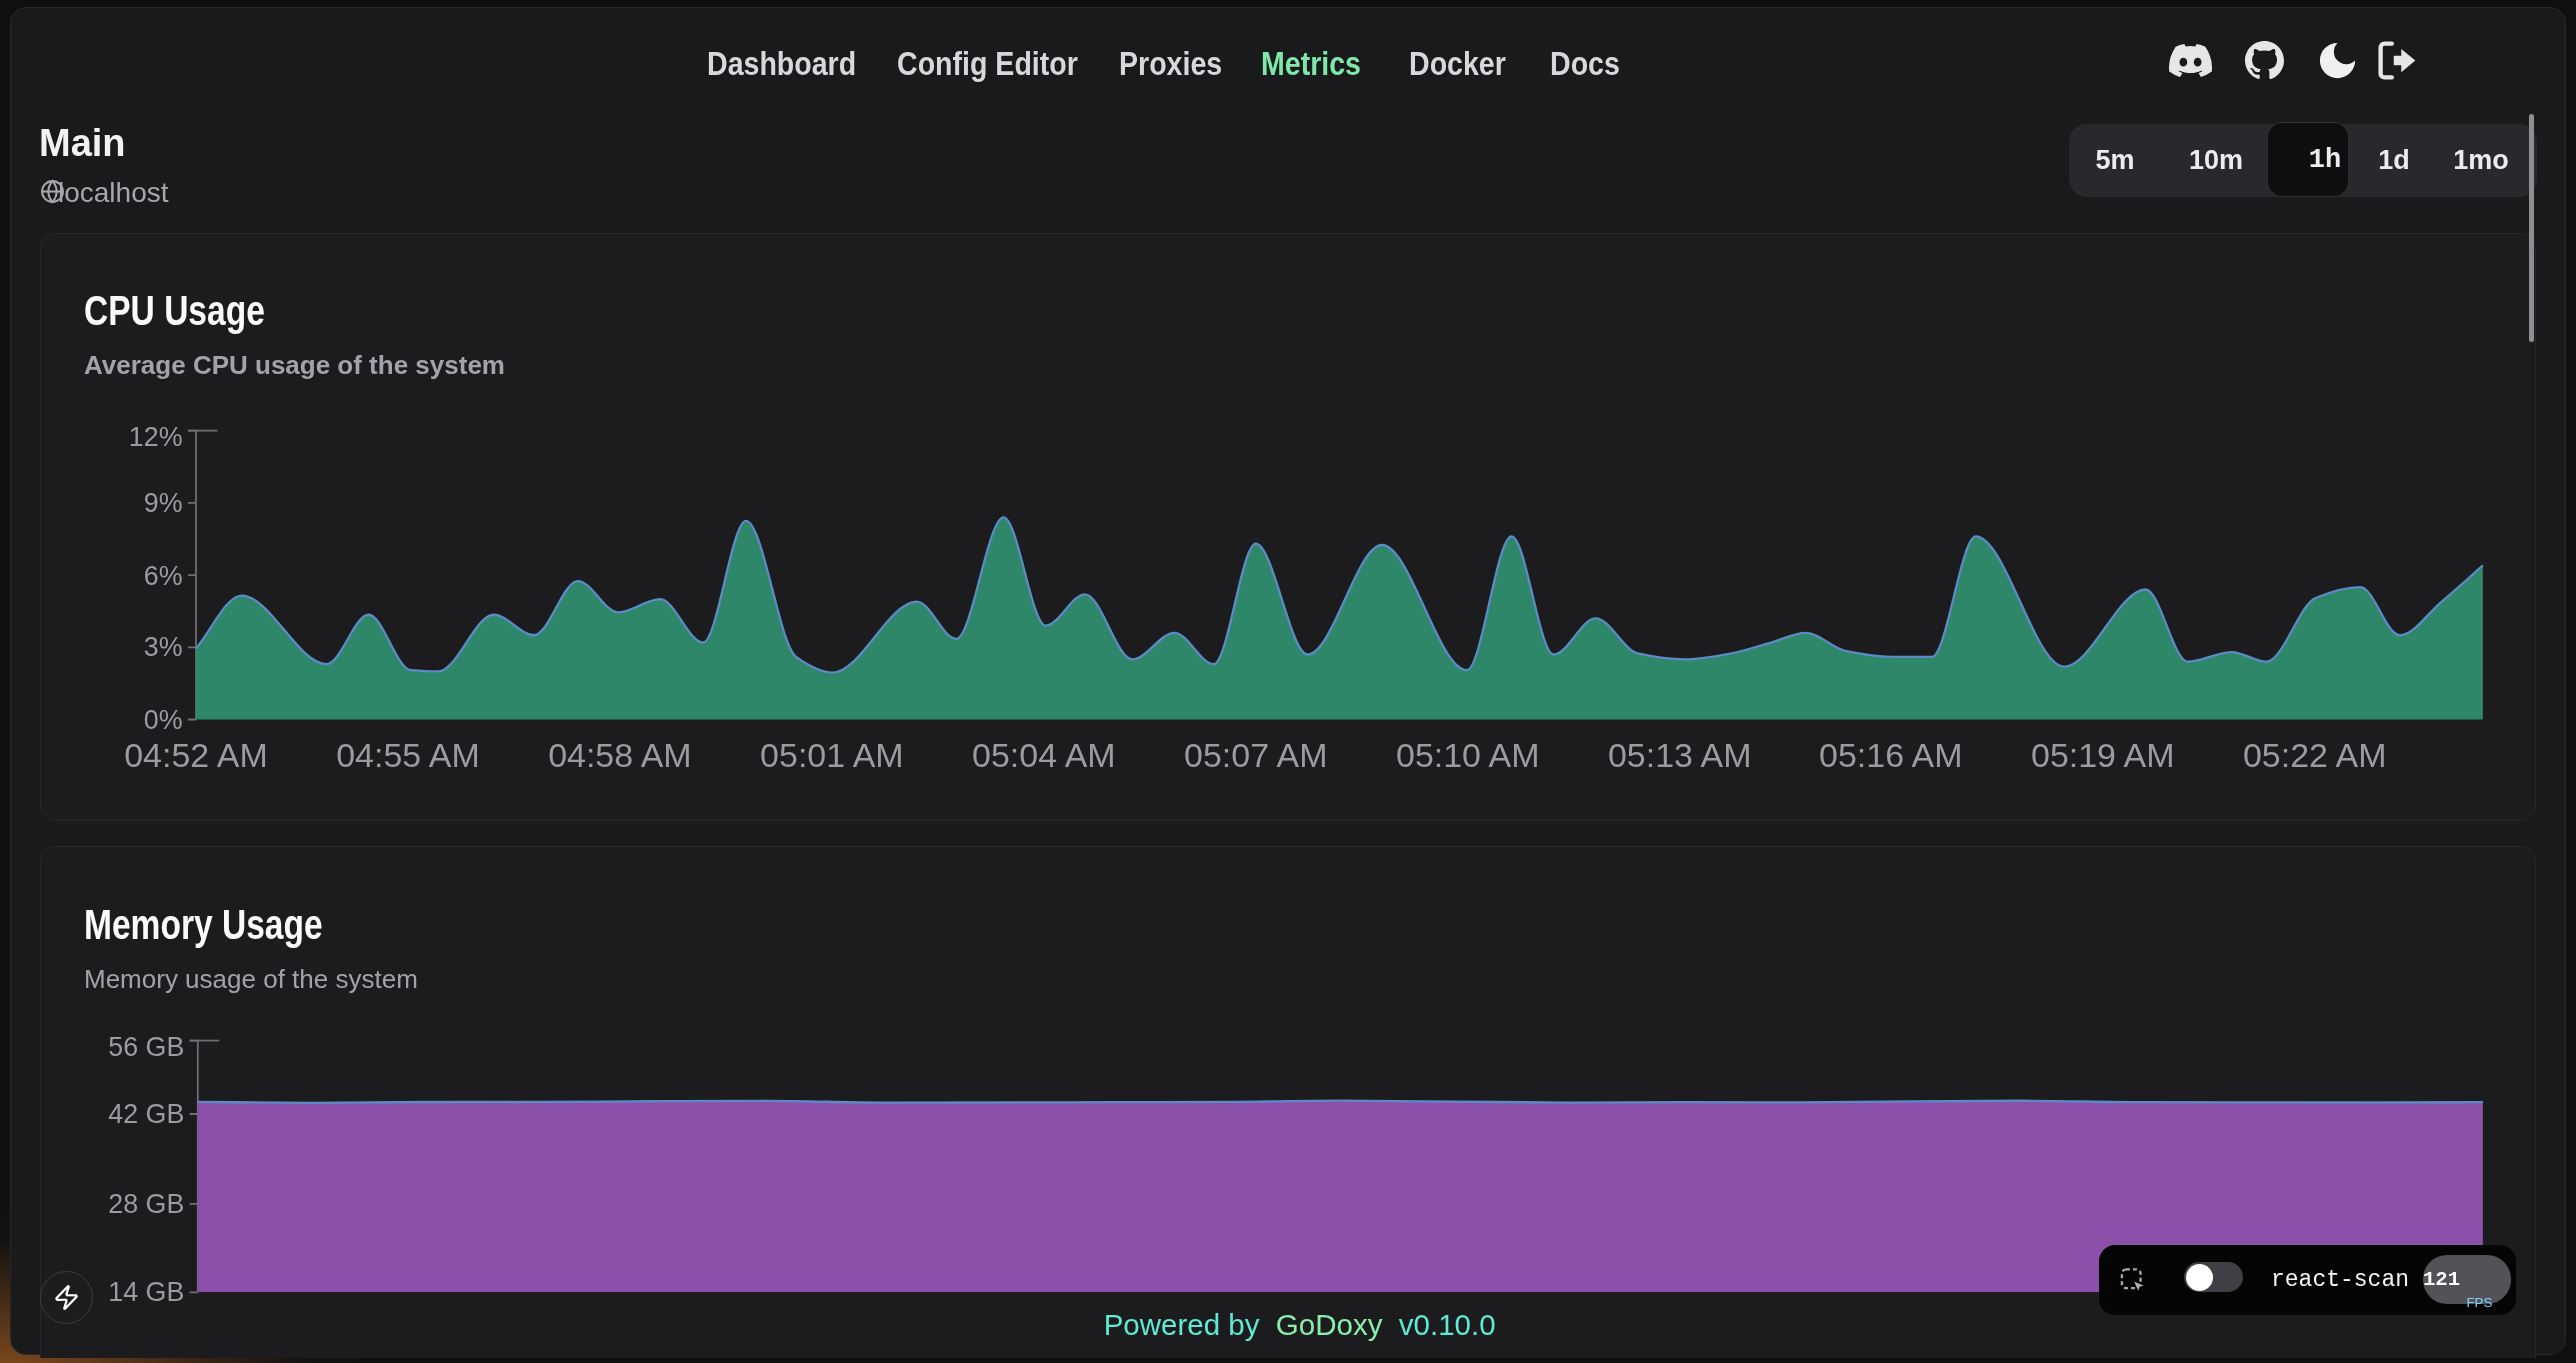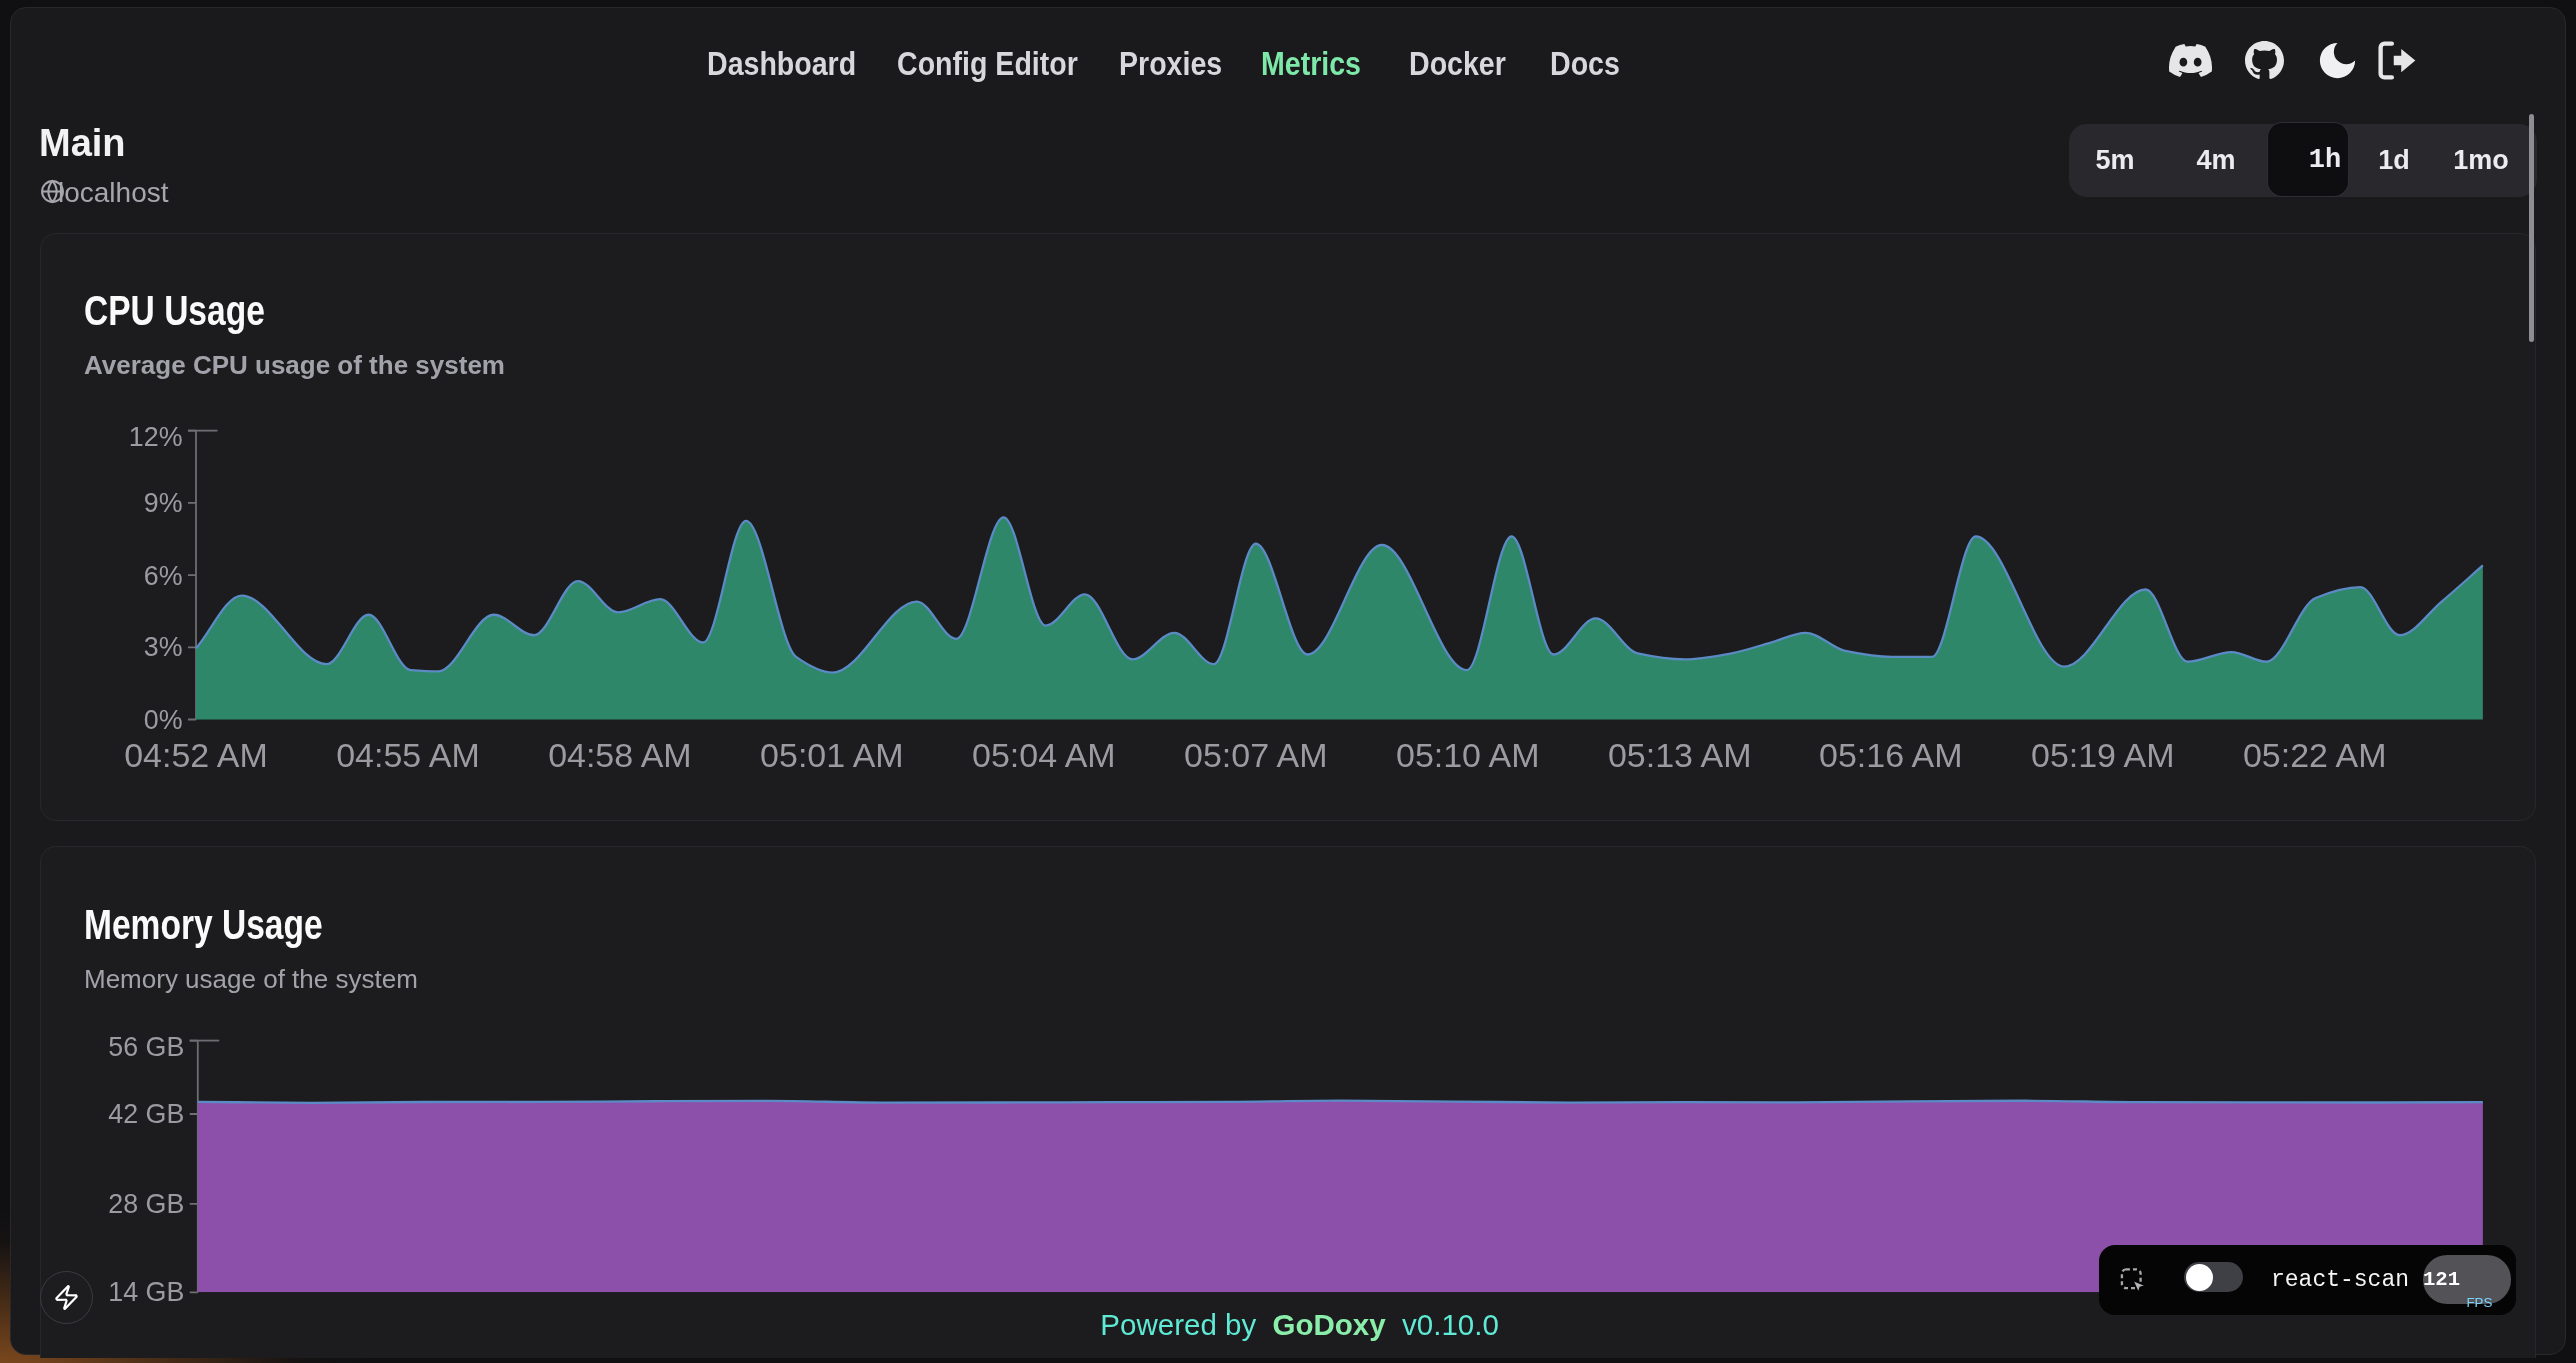--- a/index.html
+++ b/index.html
@@ -36,21 +36,21 @@
   border:1.8px solid #28282c; border-radius:16px; }
 #card1 { top:233px; height:588px; }
 #card2 { top:846px; height:512px; border-bottom:none; border-bottom-left-radius:0; border-bottom-right-radius:0;}
 .ctitle { position:absolute; z-index:2; font-size:43px; font-weight:600; color:#fafafa; line-height:43px; transform:scaleX(0.78); transform-origin:0 0; white-space:nowrap;}
 .csub   { position:absolute; z-index:2; font-size:26px; color:#a2a2aa; line-height:26px;}
 .ctitle,.csub { left:84px; }
 svg text { font-family:"Liberation Sans", sans-serif; }
 
 #footer { position:absolute; left:11.6px; top:1308px; width:2576px; text-align:center;
   font-size:29.5px; color:#5eead4; z-index:3;}
-#footer b { color:#8bedaa; font-weight:700;text-align:right; }
+#footer b { color:#8bedaa; font-weight:400;text-align:right; }
 
 #zap { position:absolute; left:40px; top:1271px; width:53px; height:53px; border-radius:50%;
   background:#1d1d20; border:1.8px solid #3c3c41; z-index:4; display:flex; align-items:center; justify-content:center; }
 
 #rs { position:absolute; left:2099px; top:1245px; width:417px; height:70px; background:#050505;
   border-radius:16px; z-index:6; display:flex; align-items:center; }
 #rs .toggle { position:absolute; left:85px; top:17px; width:59px; height:30px; background:#3f3f46; border-radius:15px; }
 #rs .knob { position:absolute; left:1.8px; top:1.8px; width:27px; height:27px; border-radius:50%; background:#fff; }
 #rs .name { position:absolute; left:172px; top:22.4px; font-family:"Liberation Mono", monospace;
   font-size:23px; color:#f5f5f5; }
@@ -95,21 +95,21 @@
 <svg width="25" height="25" viewBox="0 0 24 24" fill="none" stroke="#a6a6ad" stroke-width="2">
       <circle cx="12" cy="12" r="10"></circle>
       <path d="M2 12h20"></path>
       <path d="M12 2a15.3 15.3 0 0 1 4 10 15.3 15.3 0 0 1-4 10 15.3 15.3 0 0 1-4-10 15.3 15.3 0 0 1 4-10z"></path>
     </svg>
 <span>localhost</span>
 </div>
 <div id="seg">
     <div class="selbg"></div>
     <div class="opt" style="left:46px;">5m</div>
-    <div class="opt" style="left:147px;">4m</div>
+    <div class="opt" style="left:147px;">10m</div>
     <div class="opt" style="left:256px;font-family:Liberation Mono, monospace;">1h</div>
     <div class="opt" style="left:325px;">1d</div>
     <div class="opt" style="left:412px;">1mo</div>
   </div>
 <div id="sbar"></div>
 <div class="card" id="card1"></div>
 <div class="card" id="card2"></div>
 <div class="ctitle" style="top:289px;">CPU Usage</div>
 <div class="csub" style="top:352px;font-weight:bold;">Average CPU usage of the system</div>
 <div class="ctitle" style="top:903px;">Memory Usage</div>

